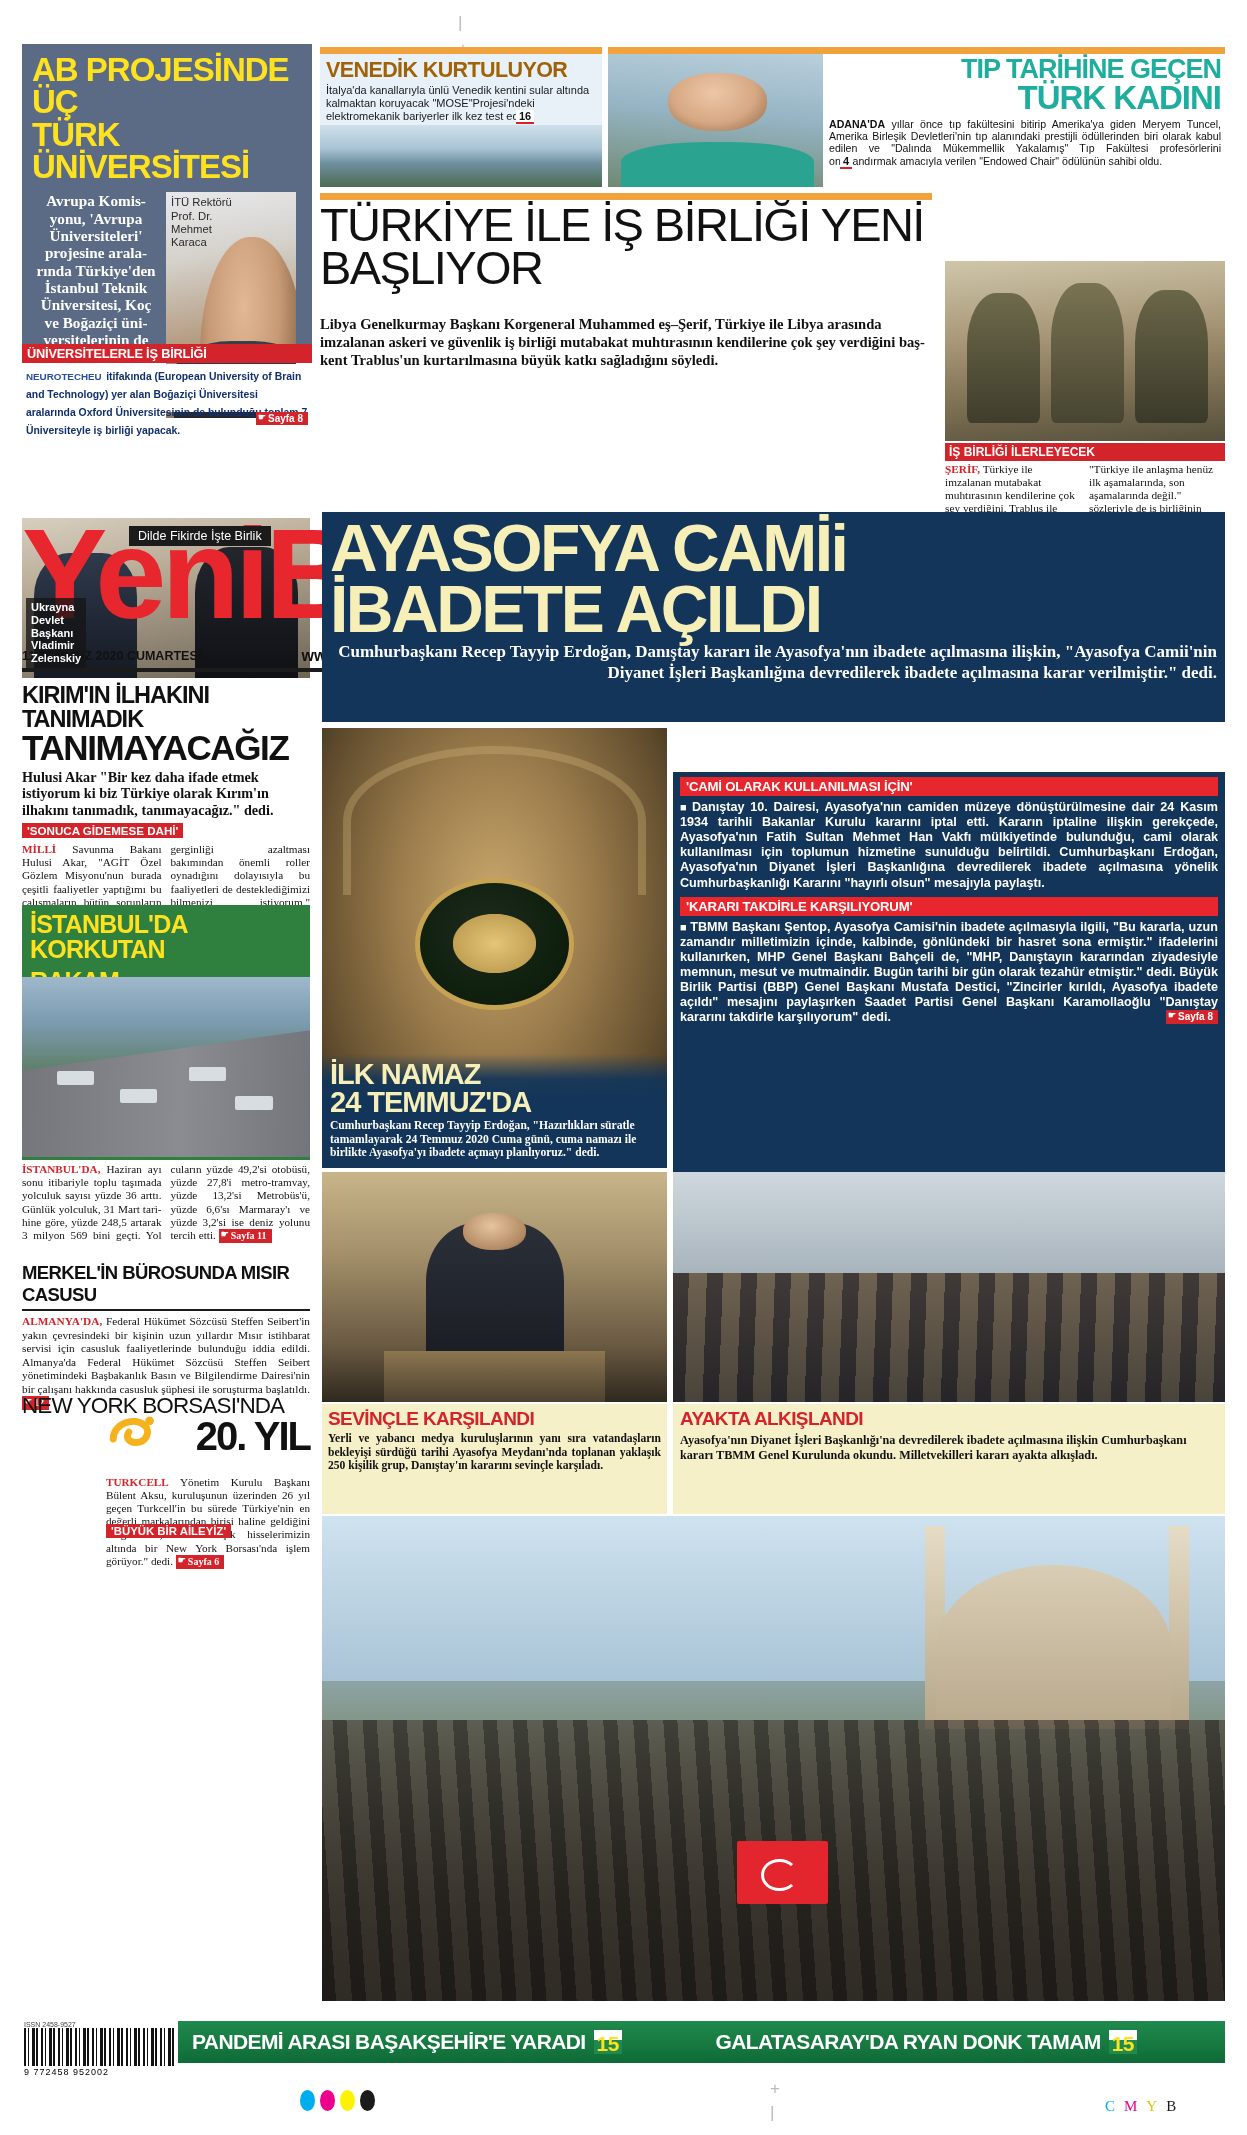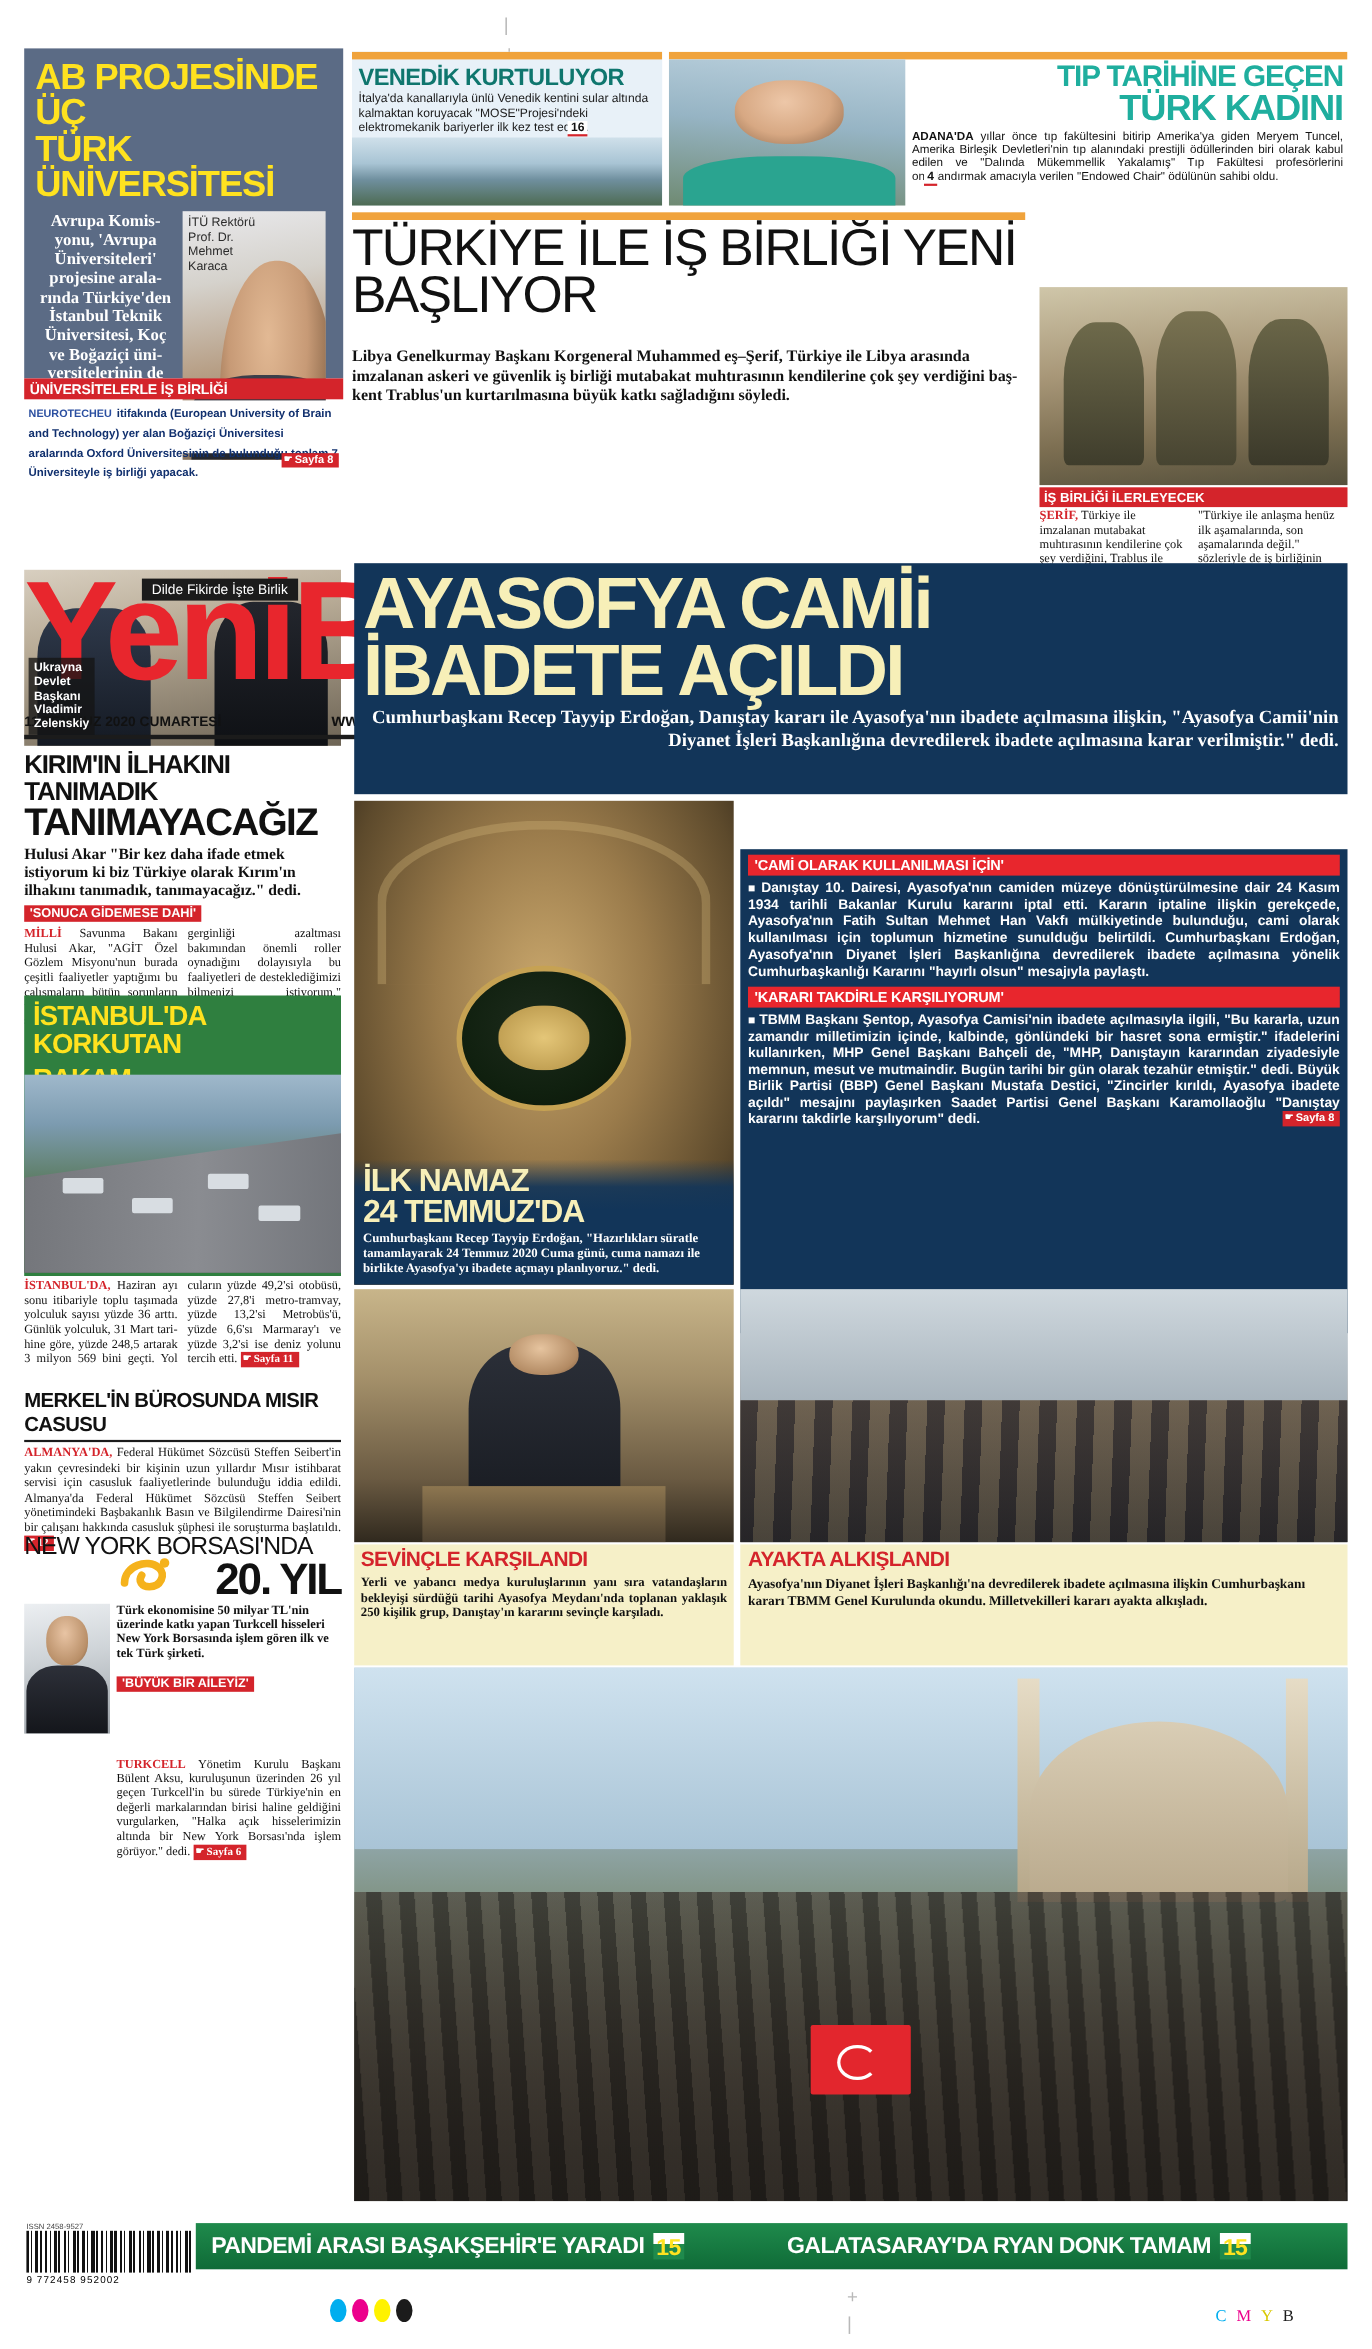--- a/index.html
+++ b/index.html
@@ -68,21 +68,21 @@
     content: "☛"; position: absolute; left: 2px; top: 0px; font-size: 9px;
   }
 
   
   #ven {
     position: absolute; left: 320px; top: 47px; width: 282px; height: 140px;
     background: #e8f1f8; overflow: hidden;
   }
   #ven .topbar { height: 7px; background: #f0a33c; }
   #ven .hl {
-    color: #0f766e; font-weight: bold; font-size: 21.5px; letter-spacing: -.6px;
+    color: #a16207; font-weight: bold; font-size: 21.5px; letter-spacing: -.6px;
     padding: 4px 0 0 6px;
   }
   #ven .dk {
     color: #1a1a1a; font-size: 11px; line-height: 1.17; padding: 1px 6px 0 6px;
   }
   #ven .photo {
     position: absolute; left: 0; right: 0; bottom: 0; height: 62px;
     background: linear-gradient(180deg,#cfe0ea 0%,#a8c4d4 38%,#6f8f9e 62%,#4d6b52 100%);
   }
   .refnum {
@@ -622,29 +622,20 @@
     </div>
   </div>
 
   <div id="nyb">
     <div class="hl">NEW YORK BORSASI'NDA</div>
     <div class="yil" style="text-align:right;">20. YIL</div>
     <svg class="tc-logo" viewBox="0 0 60 46">
       <path d="M6 30 C6 12, 30 4, 42 14 C50 21, 44 34, 32 34 C24 34, 20 28, 24 22" fill="none" stroke="#f5b21c" stroke-width="8" stroke-linecap="round"></path>
       <circle cx="48" cy="9" r="5" fill="#f5b21c"></circle>
     </svg>
-    <div class="row">
-      <div class="portrait">
-        <div class="face"></div>
-          <div class="suit"></div>
-      </div>
-      <div class="side">
-        <div class="t">Türk ekonomisine 50 milyar TL'nin üzerinde katkı yapan Turkcell hisseleri New York Borsa­sında işlem gören ilk ve tek Türk şirketi.</div>
-      </div>
-    </div>
     <div class="redbar2" style="position:absolute;left:84px;top:125px;">'BÜYÜK BİR AİLEYİZ'</div>
     <div class="btxt" style="margin-left:84px;margin-top:22px;">
       <span class="lead">TURKCELL</span>
       <span>Yönetim Kurulu Baş­kanı Bülent Aksu, kuruluşunun üzerinden 26 yıl geçen Turkcell'in bu sürede Türkiye'nin en değerli markalarından birisi haline geldiğini vurgularken, "Halka açık hisselerimi­zin altında bir New York Borsası'nda işlem görüyor." dedi.</span>
       <span class="pagetag">Sayfa 6</span>
     </div>
   </div>
 
   <div id="ayasofya">
     <div class="hl">AYASOFYA CAMİi</div>

